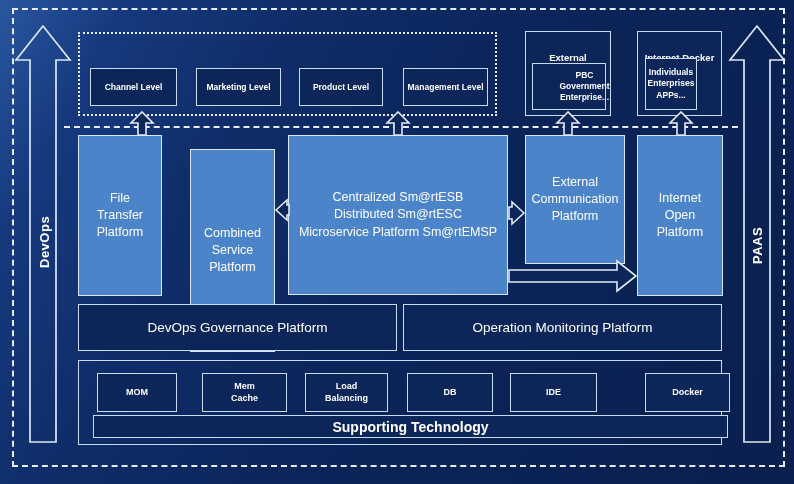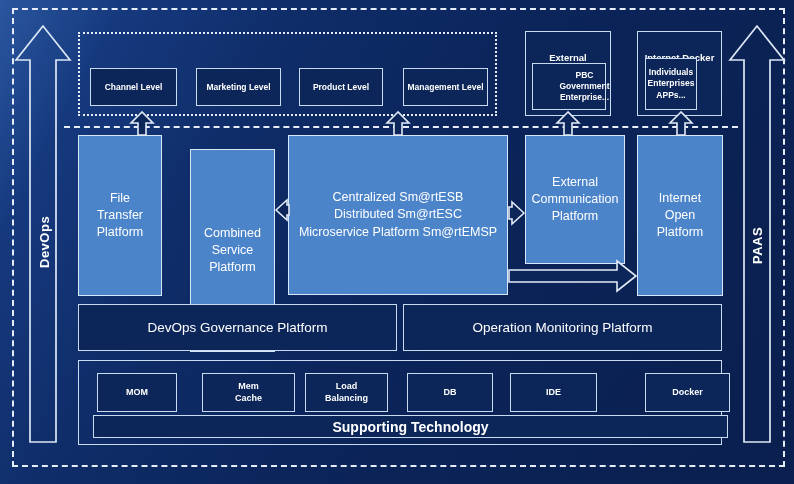--- a/index.html
+++ b/index.html
@@ -92,21 +92,21 @@
   <div class="abs lightbox" style="left:637px; top:135px; width:86px;  height:161px;">Internet
 Open
 Platform</div>
 
   <div class="abs darkbox bigrow" style="left:78px;  top:304px; width:319px; height:47px;">DevOps Governance Platform</div>
   <div class="abs darkbox bigrow" style="left:403px; top:304px; width:319px; height:47px;">Operation Monitoring Platform</div>
 
   <div class="abs container-plain" style="left:78px; top:360px; width:644px; height:85px;"></div>
 
   <div class="abs darkbox techbox" style="left:97px;  top:373px; width:80px; height:39px;">MOM</div>
-  <div class="abs darkbox techbox" style="left:202px; top:373px; width:93px; height:39px;">Mem
+  <div class="abs darkbox techbox" style="left:202px; top:373px; width:85px; height:39px;">Mem
 Cache</div>
   <div class="abs darkbox techbox" style="left:305px; top:373px; width:83px; height:39px;">Load
 Balancing</div>
   <div class="abs darkbox techbox" style="left:407px; top:373px; width:86px; height:39px;">DB</div>
   <div class="abs darkbox techbox" style="left:510px; top:373px; width:87px; height:39px;">IDE</div>
   <div class="abs darkbox techbox" style="left:645px; top:373px; width:85px; height:39px;">Docker</div>
 
   <div class="abs supportbar" style="left:93px; top:415px; width:635px; height:23px;">Supporting Technology</div>
 
   <svg class="overlay" width="794" height="484" viewBox="0 0 794 484">

